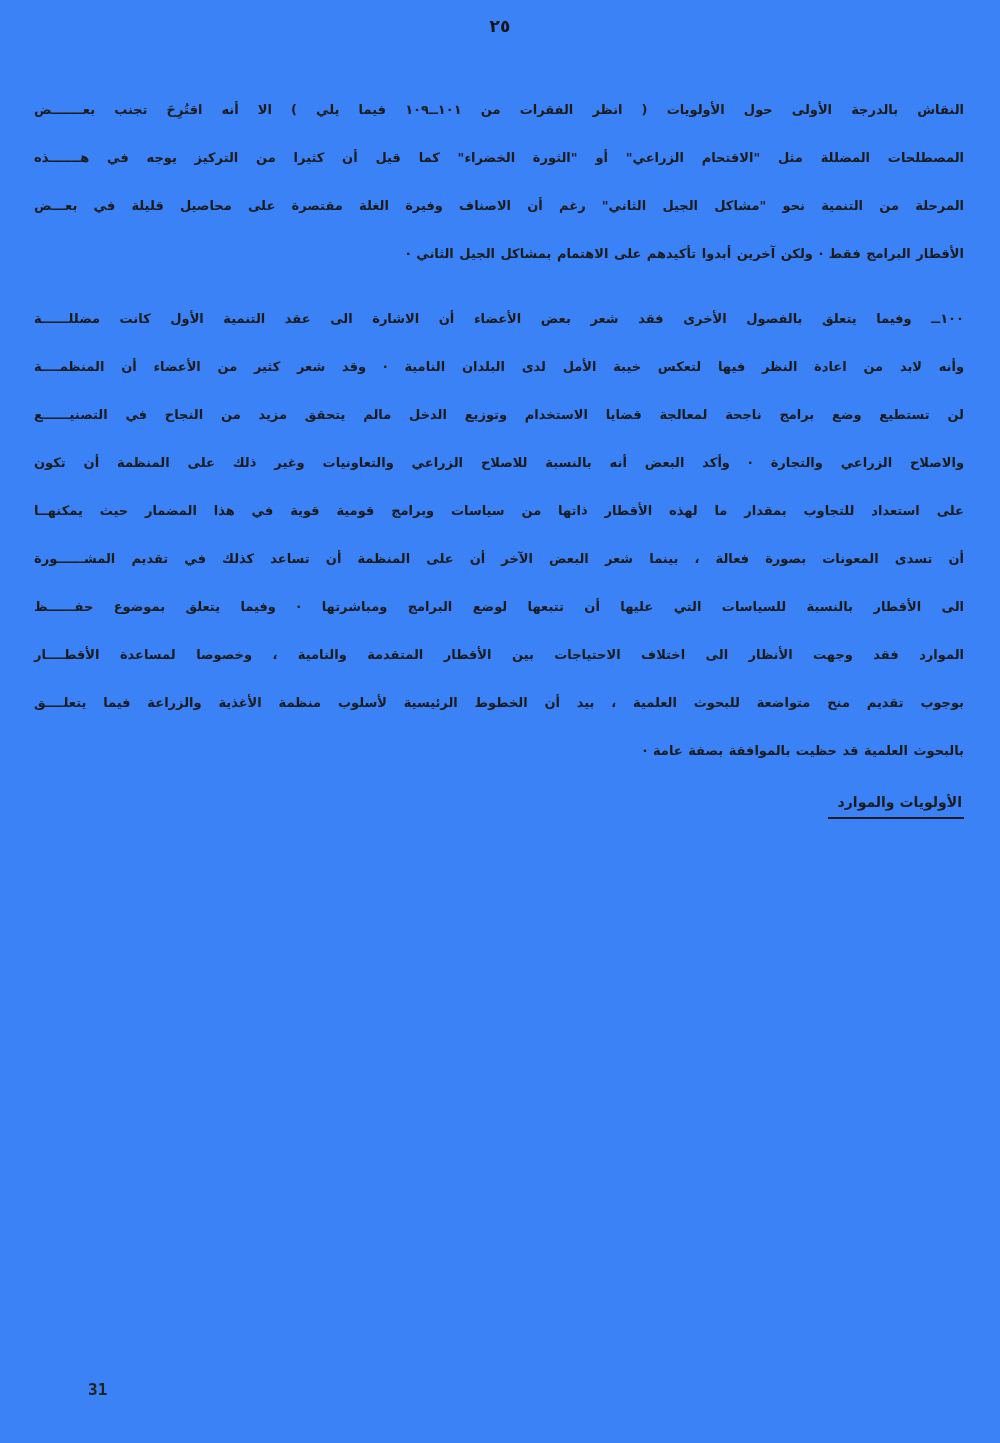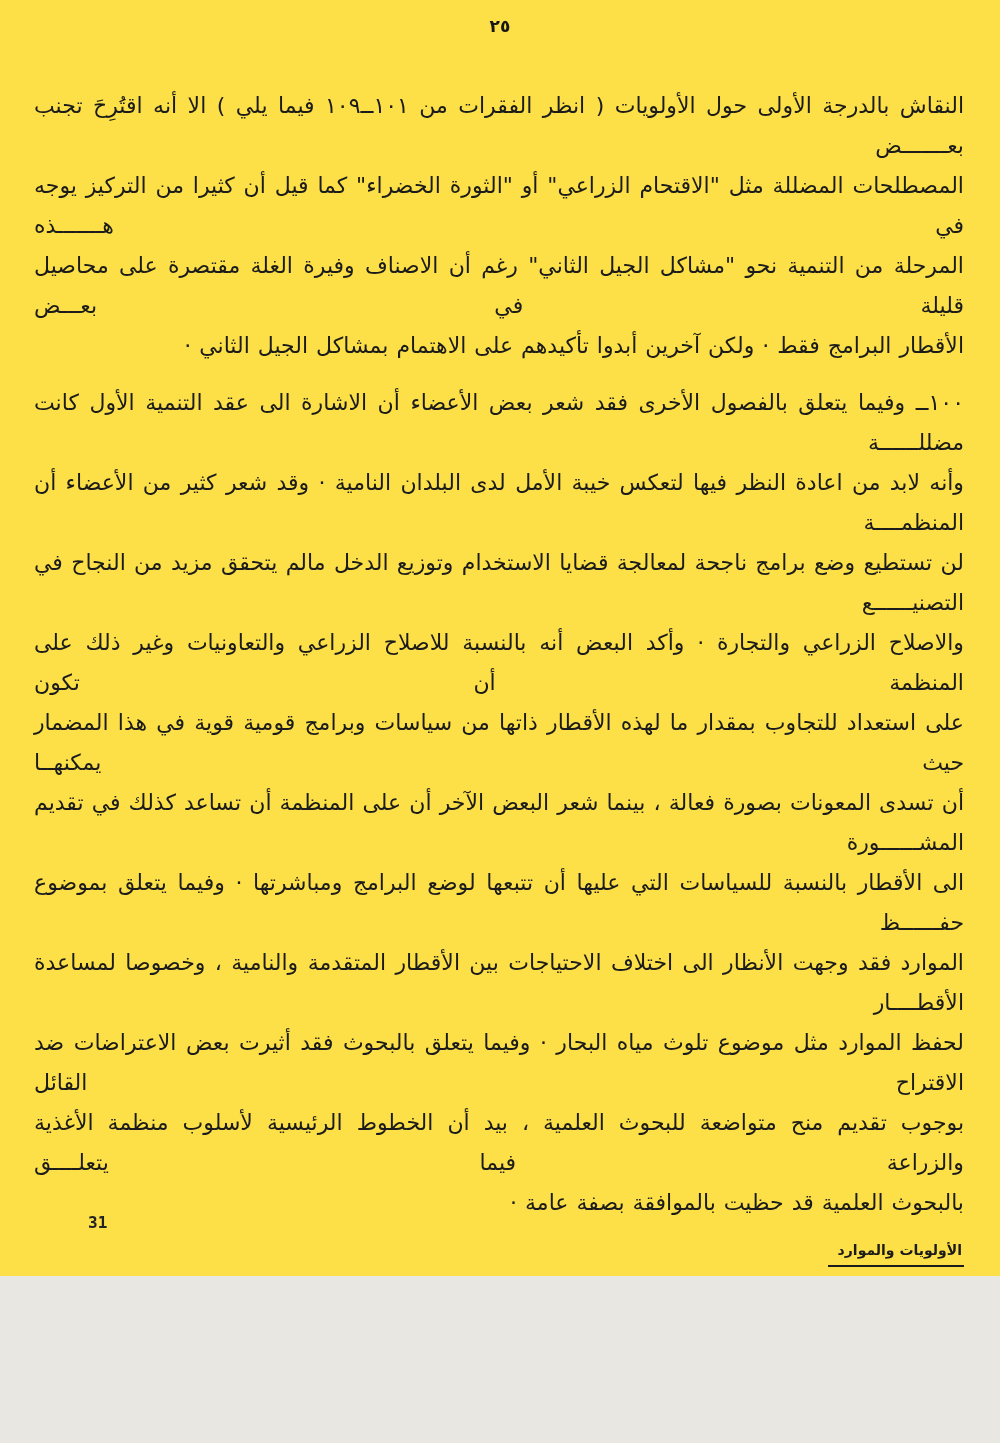--- a/index.html
+++ b/index.html
@@ -3,42 +3,42 @@
 <meta charset="utf-8">
 <style>
   html,body{margin:0;padding:0;}
   body{
     width:1000px;height:1443px;
     background:#e8e7e2;
     font-family:"DejaVu Sans",sans-serif;
   }
   .page{
     position:relative;
-    width:1000px;height:1276px;
-    background:#fde047;
+    width:1000px;height:1443px;
+    background:#3b82f6;
     color:#1b1b1b;
     overflow:hidden;
   }
   .pagenum-top{
     position:absolute;top:16px;left:0;right:0;
     text-align:center;
     font-size:17px;font-weight:bold;
     letter-spacing:3px;
     color:#161616;
   }
   .content{
     position:absolute;top:86px;right:36px;left:34px;
     direction:rtl;
     text-align:right;
   }
   .para{margin:0 0 17px 0;}
   .line{
-    font-size:22px;
-    font-weight:normal;
-    line-height:40px;
+    font-size:13px;
+    font-weight:bold;
+    line-height:48px;
     color:#1b1b1b;
     text-align:justify;
     text-align-last:justify;
     word-spacing:1px;
   }
   .line.last{
     text-align-last:right;
   }
   .heading{
     margin:12px 0 20px 0;
@@ -72,21 +72,20 @@
       </div>
       <div class="para">
         <div class="line">١٠٠ــ   وفيما يتعلق بالفصول الأخرى فقد شعر بعض الأعضاء أن الاشارة الى عقد التنمية الأول كانت مضللــــــة</div>
         <div class="line">وأنه لابد من اعادة النظر فيها لتعكس خيبة الأمل لدى البلدان النامية ·  وقد شعر كثير من الأعضاء أن المنظمــــة</div>
         <div class="line">لن تستطيع وضع برامج ناجحة لمعالجة قضايا الاستخدام وتوزيع الدخل مالم يتحقق مزيد من النجاح في التصنيــــــع</div>
         <div class="line">والاصلاح الزراعي والتجارة ·  وأكد البعض أنه بالنسبة للاصلاح الزراعي والتعاونيات وغير ذلك على المنظمة أن تكون</div>
         <div class="line">على استعداد للتجاوب بمقدار ما لهذه الأقطار ذاتها من سياسات وبرامج قومية قوية في هذا المضمار حيث يمكنهــا</div>
         <div class="line">أن تسدى المعونات بصورة فعالة ، بينما شعر البعض الآخر أن على المنظمة أن تساعد كذلك في تقديم المشــــــورة</div>
         <div class="line">الى الأقطار بالنسبة للسياسات التي عليها أن تتبعها لوضع البرامج ومباشرتها ·  وفيما يتعلق بموضوع حفــــــظ</div>
         <div class="line">الموارد فقد وجهت الأنظار الى اختلاف الاحتياجات بين الأقطار المتقدمة والنامية ، وخصوصا لمساعدة الأقطــــار</div>
-        <div class="line">لحفظ الموارد مثل موضوع تلوث مياه البحار ·  وفيما يتعلق بالبحوث فقد أثيرت بعض الاعتراضات ضد الاقتراح القائل</div>
         <div class="line">بوجوب تقديم منح متواضعة للبحوث العلمية ، بيد أن الخطوط الرئيسية لأسلوب منظمة الأغذية والزراعة فيما يتعلــــق</div>
         <div class="line last">بالبحوث العلمية قد حظيت بالموافقة بصفة عامة ·</div>
       </div>
       <div class="heading"><span class="heading-text">الأولويات والموارد</span></div>
     </div>
 
   <div class="pagenum-bottom">31</div>
 </div>
 
 </body></html>

